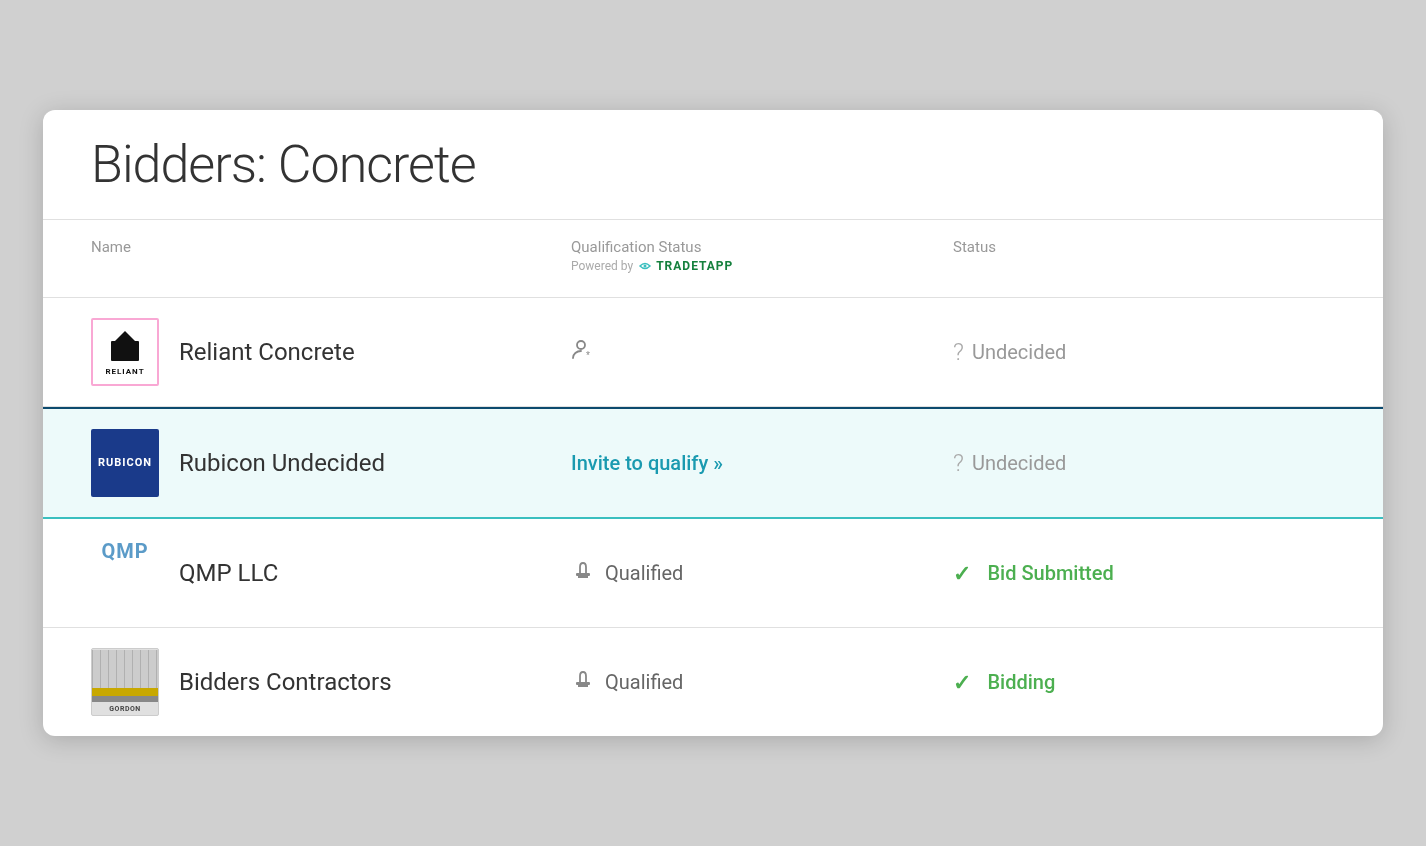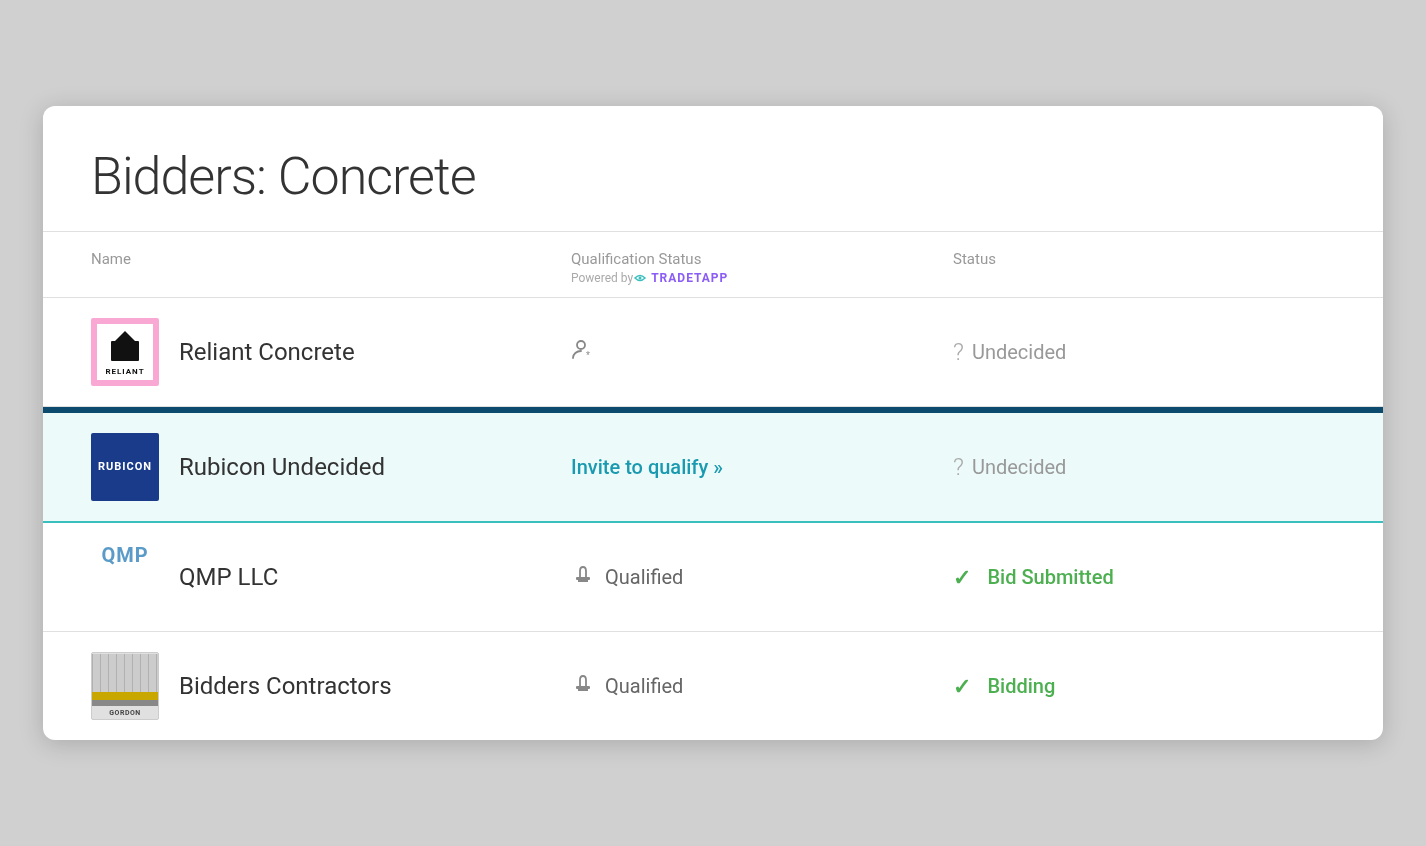--- a/index.html
+++ b/index.html
@@ -13,70 +13,71 @@
     }
     .card {
       background: #ffffff;
       border-radius: 12px;
       box-shadow: 0 4px 24px rgba(0,0,0,0.18);
       width: 1340px;
       max-width: 98vw;
       overflow: hidden;
     }
     .page-title-section {
-      padding: 40px 48px 24px 48px;
+      padding: 24px 48px 24px 48px;
     }
     .page-title {
       font-size: 52px;
       font-weight: 300;
       color: #333333;
       letter-spacing: -1px;
     }
     .divider {
       border: none;
       border-top: 1.5px solid #e0e0e0;
       margin: 0;
     }
     .table-header {
       display: grid;
       grid-template-columns: 480px 1fr 1fr;
-      padding: 18px 48px 12px 48px;
+      padding: 18px 48px 24px 48px;
       border-bottom: 1.5px solid #e0e0e0;
     }
     .col-header {
       font-size: 15px;
       color: #999999;
       font-weight: 400;
     }
     .col-header-sub {
       font-size: 12px;
       color: #aaaaaa;
       margin-top: 3px;
       display: flex;
       align-items: center;
+      gap: 5px;
     }
     .tradetapp-logo {
       display: inline-flex;
       align-items: center;
       gap: 4px;
       font-style: italic;
       font-size: 12px;
       color: #888;
     }
     .table-row {
       display: grid;
       grid-template-columns: 480px 1fr 1fr;
       padding: 20px 48px;
       border-bottom: 1.5px solid #e0e0e0;
       align-items: center;
       min-height: 90px;
     }
     .table-row.highlighted {
       background: #edfafa;
-      border-top: 6px solid #0c4a6e;
+      border-top: 2px solid #0c4a6e;
       border-bottom: 2px solid #3abfbf;
     }
     .company-cell {
       display: flex;
       align-items: center;
       gap: 20px;
     }
     .company-logo {
       width: 68px;
       height: 68px;
@@ -130,21 +131,21 @@
       margin-left: 8px;
     }
     .status-check {
       color: #4caf50;
       font-size: 22px;
       font-weight: bold;
     }
     
     .reliant-logo {
       background: #ffffff;
-      border: 6px solid #f9a8d4;
+      border: 2px solid #f9a8d4;
       display: flex;
       flex-direction: column;
       align-items: center;
       justify-content: center;
       width: 68px;
       height: 68px;
       gap: 2px;
     }
     .reliant-text {
       font-size: 8px;
@@ -238,21 +239,21 @@
     <div class="col-header">Name</div>
     <div class="col-header">
       <span>Qualification Status</span>
       <div class="col-header-sub">
         <span>Powered by</span>
         <span class="tradetapp-logo">
           <svg width="14" height="14" viewBox="0 0 14 14">
             <path d="M2 7 Q7 2 12 7 Q7 12 2 7Z" fill="none" stroke="#3abfbf" stroke-width="1.5"></path>
             <circle cx="7" cy="7" r="1.5" fill="#3abfbf"></circle>
           </svg>
-          <span style="font-weight:700; letter-spacing:1px; color:#8b5cf6; font-style:normal; font-size:12px;">TRADETAPP</span>
+          <span style="font-weight:700; letter-spacing:1px; color:#15803d; font-style:normal; font-size:12px;">TRADETAPP</span>
         </span>
       </div>
     </div>
     <div class="col-header">Status</div>
   </div>
 
   <div class="table-row">
     <div class="company-cell">
       <div class="company-logo reliant-logo">
         <svg width="36" height="36" viewBox="0 0 36 36">

